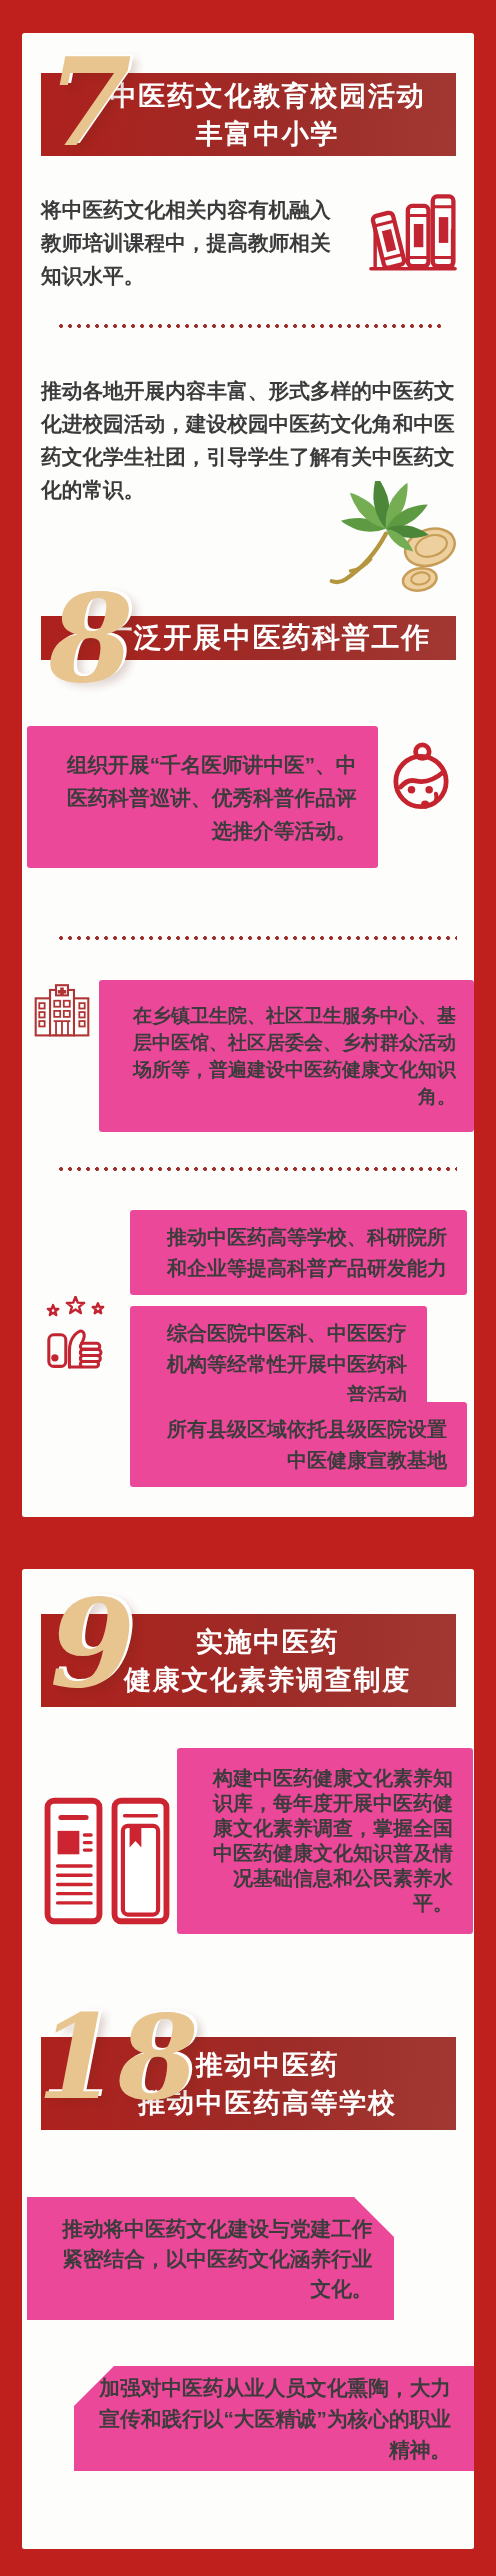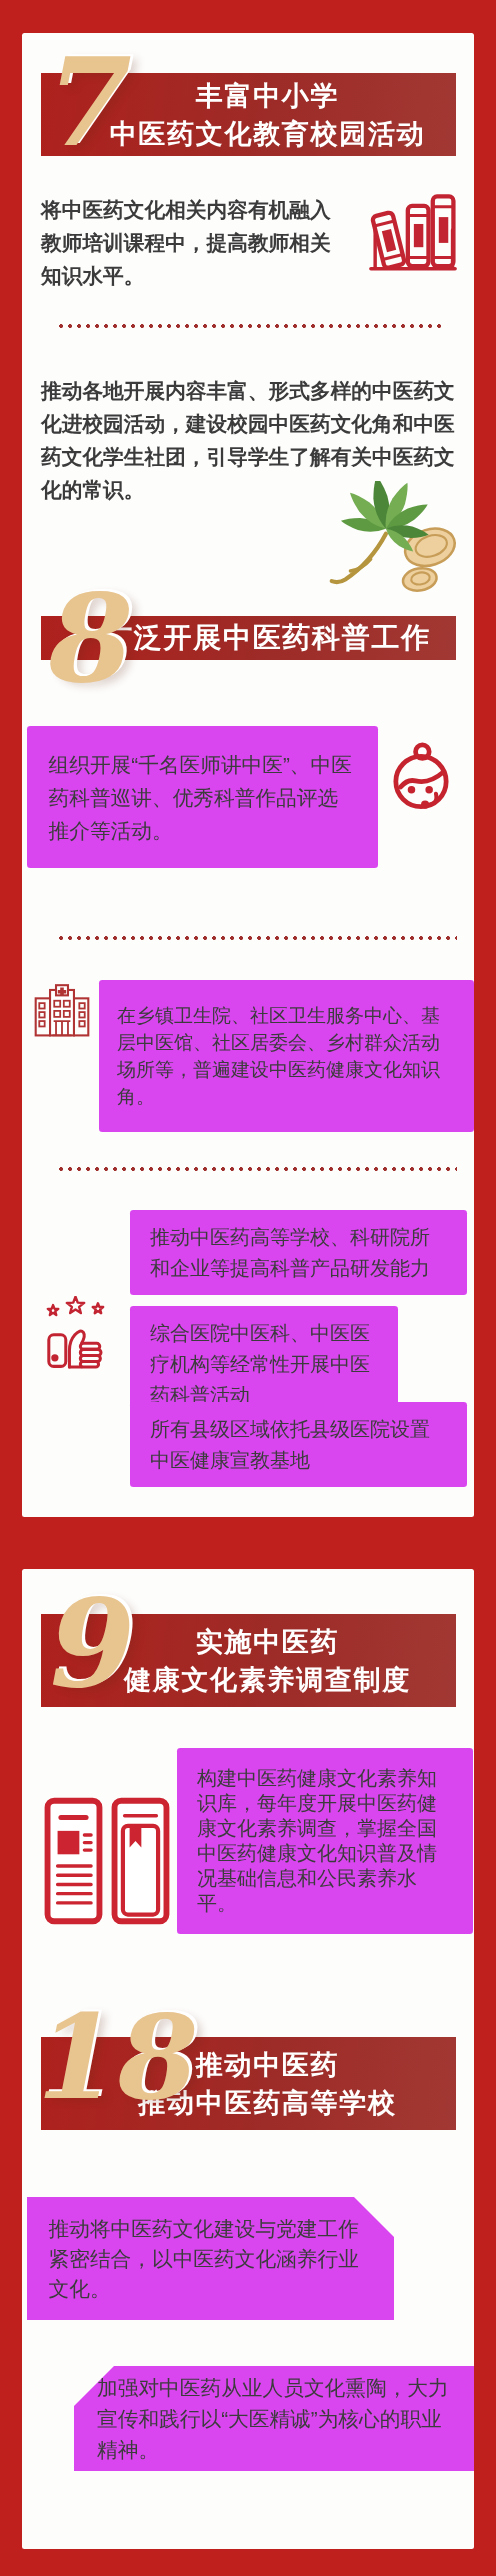--- a/index.html
+++ b/index.html
@@ -33,40 +33,40 @@
   }
   .banner .bl{
     font-size:27px;line-height:38px;font-weight:bold;
     letter-spacing:1.7px;white-space:nowrap;
   }
   .para{
     position:absolute;color:#3b3b3b;font-weight:600;
     font-size:20.7px;line-height:33px;word-break:break-all;
   }
   .bbox{
-    position:absolute;background:#d946ef;border-radius:3.3px;
-    color:#3c3c3c;font-weight:400;box-sizing:border-box;word-break:break-all;
+    position:absolute;background:#ec4899;border-radius:3.3px;
+    color:#3c3c3c;font-weight:700;box-sizing:border-box;word-break:break-all;text-align:right;
   }
   .dots{
     position:absolute;height:4.1px;
     background-image:radial-gradient(circle at 2.1px 2.1px,#9e2f2c 1.8px,transparent 2.2px);
     background-size:9px 4.1px;background-repeat:repeat-x;
   }
   .ico{position:absolute;}
   svg{display:block;}
 </style>
 </head>
 <body>
 
 <div class="card" id="card1">
 
   <div class="num" style="left:25px;top:8.3px;">7</div>
   <div class="banner" style="top:40px;height:83px;">
+    <div class="bl">中医药文化教育校园活动</div>
     <div class="bl">丰富中小学</div>
-    <div class="bl">中医药文化教育校园活动</div>
   </div>
 
   <div class="para" style="left:19px;top:160px;width:291px;">将中医药文化相关内容有机融入教师培训课程中，提高教师相关知识水平。</div>
 
   <span class="ico" style="left:343px;top:154px;">
     <svg width="96" height="86" viewBox="0 0 110 100" fill="none" stroke="#c22531" stroke-width="5" stroke-linejoin="round" stroke-linecap="round">
       <path d="M6,95 H104" stroke-width="4"></path>
       <path d="M11,50 V94" stroke-width="4"></path>
       <path d="M101,50 V94" stroke-width="4"></path>
       <g transform="rotate(-14 34 92)">
@@ -169,21 +169,21 @@
       <circle cx="16" cy="102" r="6" fill="#c22531" stroke="none"></circle>
       <path d="M40,117 V90 Q40,74 49,64 Q58,54 63,60 Q67,66 60,78" stroke-width="5"></path>
       <path d="M40,117 H60" stroke-width="5"></path>
       <rect x="58" y="78" width="32" height="10" rx="5" stroke-width="5"></rect>
       <rect x="58" y="88" width="34" height="10" rx="5" stroke-width="5"></rect>
       <rect x="58" y="98" width="33" height="10" rx="5" stroke-width="5"></rect>
       <rect x="58" y="108" width="30" height="9" rx="4.5" stroke-width="5"></rect>
     </svg>
   </span>
 
-  <div class="bbox" style="left:108px;top:1273px;width:268px;padding:11.6px 20px;font-size:20px;line-height:31px;">综合医院中医科、中医医疗机构等经常性开展中医药科普活动</div>
+  <div class="bbox" style="left:108px;top:1273px;width:297px;padding:11.6px 20px;font-size:20px;line-height:31px;">综合医院中医科、中医医疗机构等经常性开展中医药科普活动</div>
 
   <div class="bbox" style="left:108px;top:1369px;width:337px;padding:11.6px 20px;font-size:20px;line-height:31px;">所有县级区域依托县级医院设置中医健康宣教基地</div>
 </div>
 
 <div class="card" id="card2">
 
   <div class="num" style="left:28px;top:13.2px;">9</div>
   <div class="banner" style="top:45px;height:93px;">
     <div class="bl">实施中医药</div>
     <div class="bl">健康文化素养调查制度</div>

